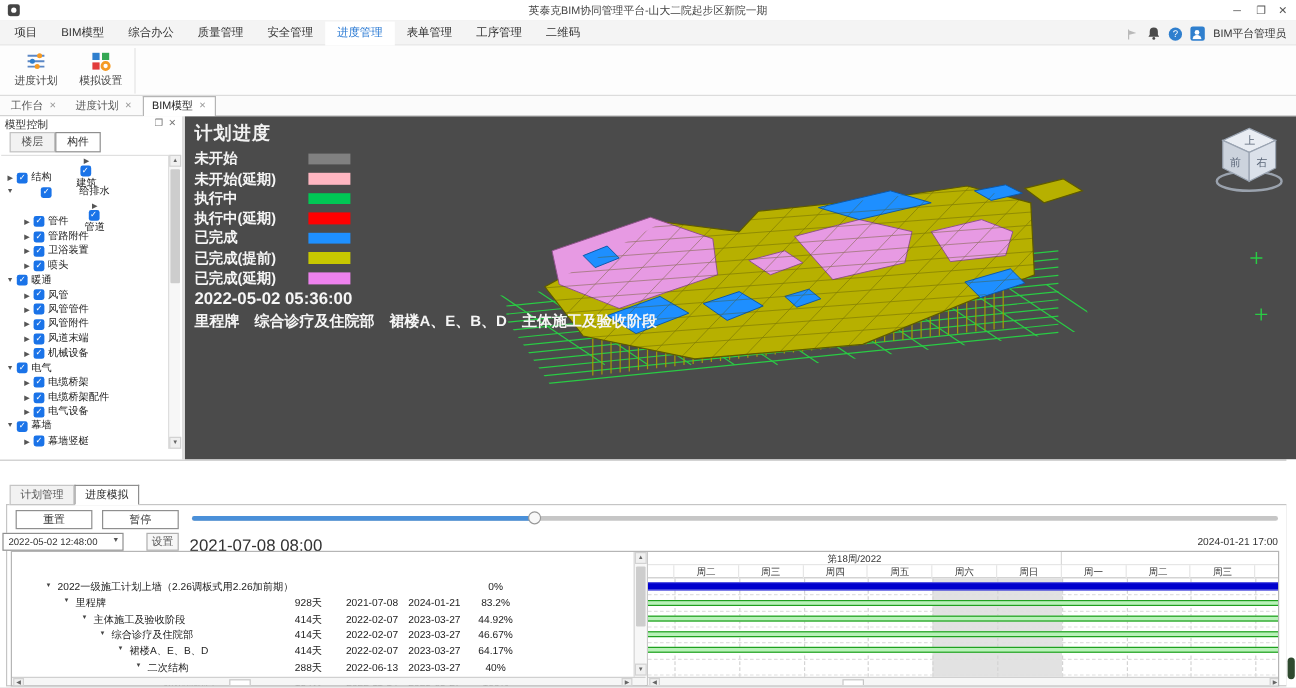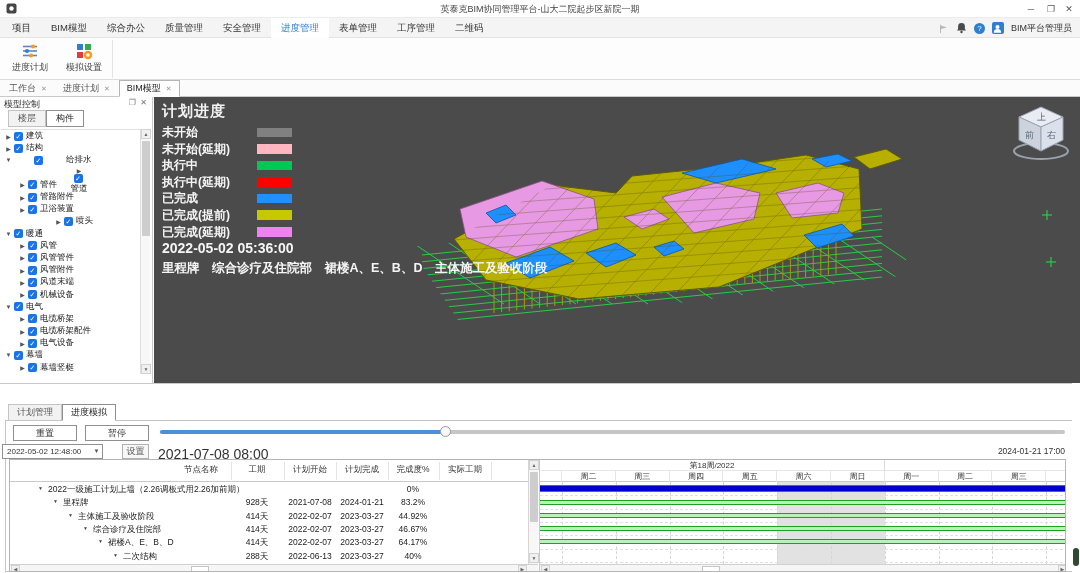--- a/index.html
+++ b/index.html
@@ -209,21 +209,21 @@
     <div id="mp-header">
       <span id="mp-title">模型控制</span>
       <span class="mp-ic" style="right:16px">❐</span>
       <span class="mp-ic" style="right:5px">✕</span>
     </div>
     <div id="model-tabs">
         <div class="mtab">楼层</div>
         <div class="mtab active">构件</div>
       </div>
     <div id="tree">
-        <div class="tree-row" style="padding-left: 3px;">
+        <div class="tree-row" style="padding-left: 3px; flex-direction: column;">
           <span class="tree-arrow">▶</span>
           <span class="cb">✓</span>
           <span class="tl">建筑</span>
         </div>
         <div class="tree-row" style="padding-left: 3px;">
           <span class="tree-arrow">▶</span>
           <span class="cb">✓</span>
           <span class="tl">结构</span>
         </div>
         <div class="tree-row" style="padding-left: 3px; gap: 20px;">
@@ -244,21 +244,21 @@
         <div class="tree-row" style="padding-left: 17px;">
           <span class="tree-arrow">▶</span>
           <span class="cb">✓</span>
           <span class="tl">管路附件</span>
         </div>
         <div class="tree-row" style="padding-left: 17px;">
           <span class="tree-arrow">▶</span>
           <span class="cb">✓</span>
           <span class="tl">卫浴装置</span>
         </div>
-        <div class="tree-row" style="padding-left: 17px; margin-left: 36px;">
+        <div class="tree-row" style="padding-left: 17px;">
           <span class="tree-arrow">▶</span>
           <span class="cb">✓</span>
           <span class="tl">喷头</span>
         </div>
         <div class="tree-row" style="padding-left: 3px;">
           <span class="tree-arrow">▼</span>
           <span class="cb">✓</span>
           <span class="tl">暖通</span>
         </div>
         <div class="tree-row" style="padding-left: 17px;">
@@ -570,34 +570,20 @@
           </div>
           <div class="trow" style="top: 101.8px;">
             <span class="trow-name" style="left: 126px;">砌体墙结构</span>
             <span class="trow-val" style="left: 215px; width: 64px;">134天</span>
             <span class="trow-val" style="left: 268px; width: 64px;">2022-11-14</span>
             <span class="trow-val" style="left: 320px; width: 64px;">2023-03-27</span>
             <span class="trow-val" style="left: 371px; width: 64px;">100%</span>
             <span class="trow-val" style="left: 423px; width: 64px;"></span>
           </div>
         </div>
-      <div id="t-header">
-          <span class="th" style="left: 121px; width: 140px;">节点名称</span>
-          <span class="th" style="left: 217px; width: 60px;">工期</span>
-          <span class="th" style="left: 270px; width: 60px;">计划开始</span>
-          <span class="th" style="left: 322px; width: 60px;">计划完成</span>
-          <span class="th" style="left: 373px; width: 60px;">完成度%</span>
-          <span class="th" style="left: 425px; width: 60px;">实际工期</span>
-          <div class="th-sep" style="left: 221px;"></div>
-          <div class="th-sep" style="left: 274px;"></div>
-          <div class="th-sep" style="left: 326px;"></div>
-          <div class="th-sep" style="left: 378px;"></div>
-          <div class="th-sep" style="left: 429px;"></div>
-          <div class="th-sep" style="left: 481px;"></div>
-        </div>
       <div id="t-vscroll">
         <div class="sb-arrow" style="top:0;left:0">▲</div>
         <div class="sb-thumb" style="left:1px;top:12px;width:8px;height:50px"></div>
         <div class="sb-arrow" style="top:93px;left:0">▼</div>
       </div>
       <div class="hscroll" style="left:0;top:104px;width:528px">
         <div class="hs-arrow" style="left:1px">◀</div>
         <div class="hs-thumb" style="left:181px;width:18px"></div>
         <div class="hs-arrow" style="left:508px">▶</div>
       </div>

